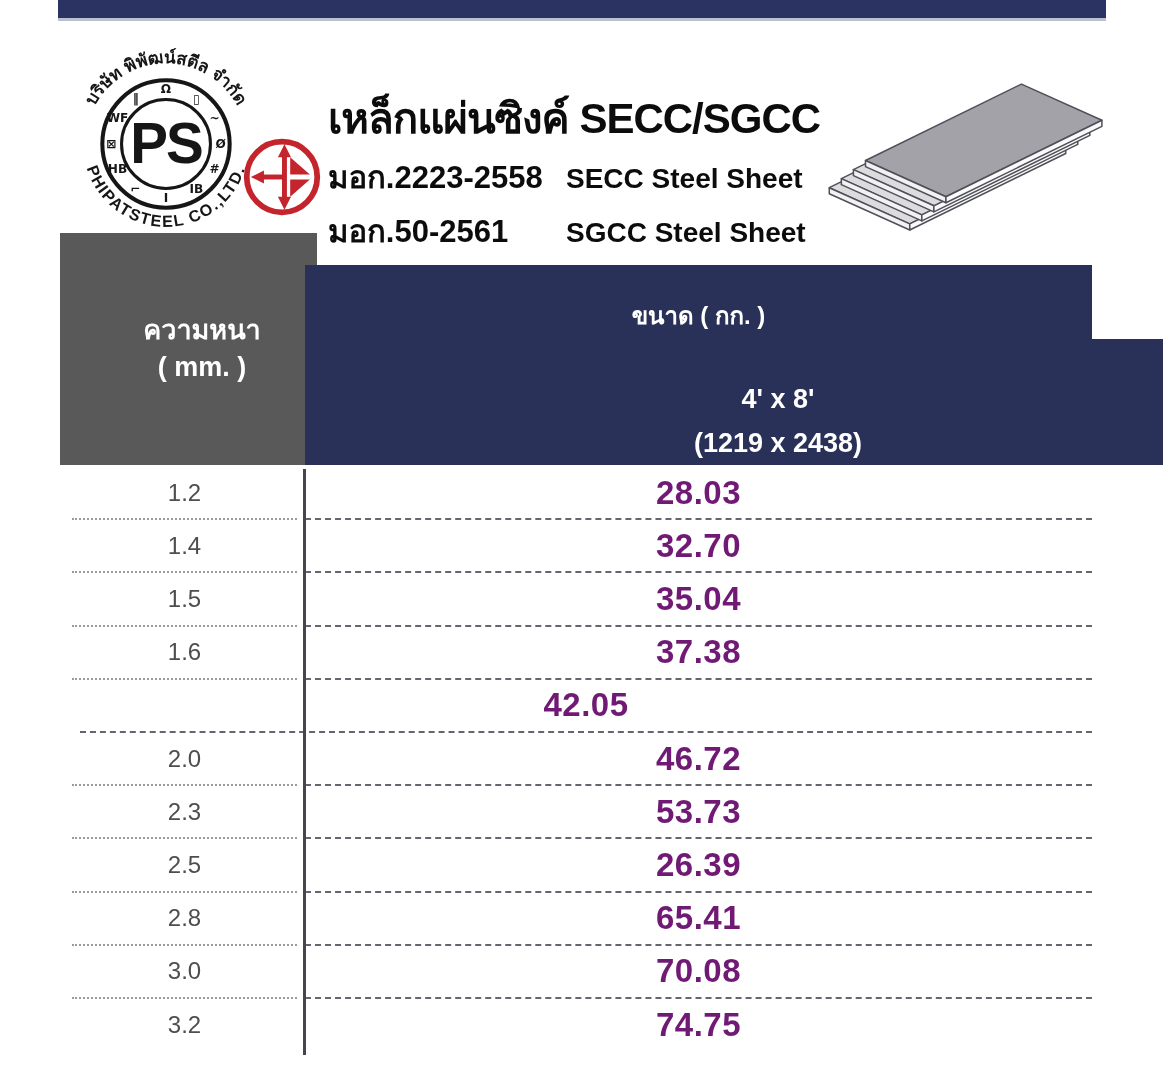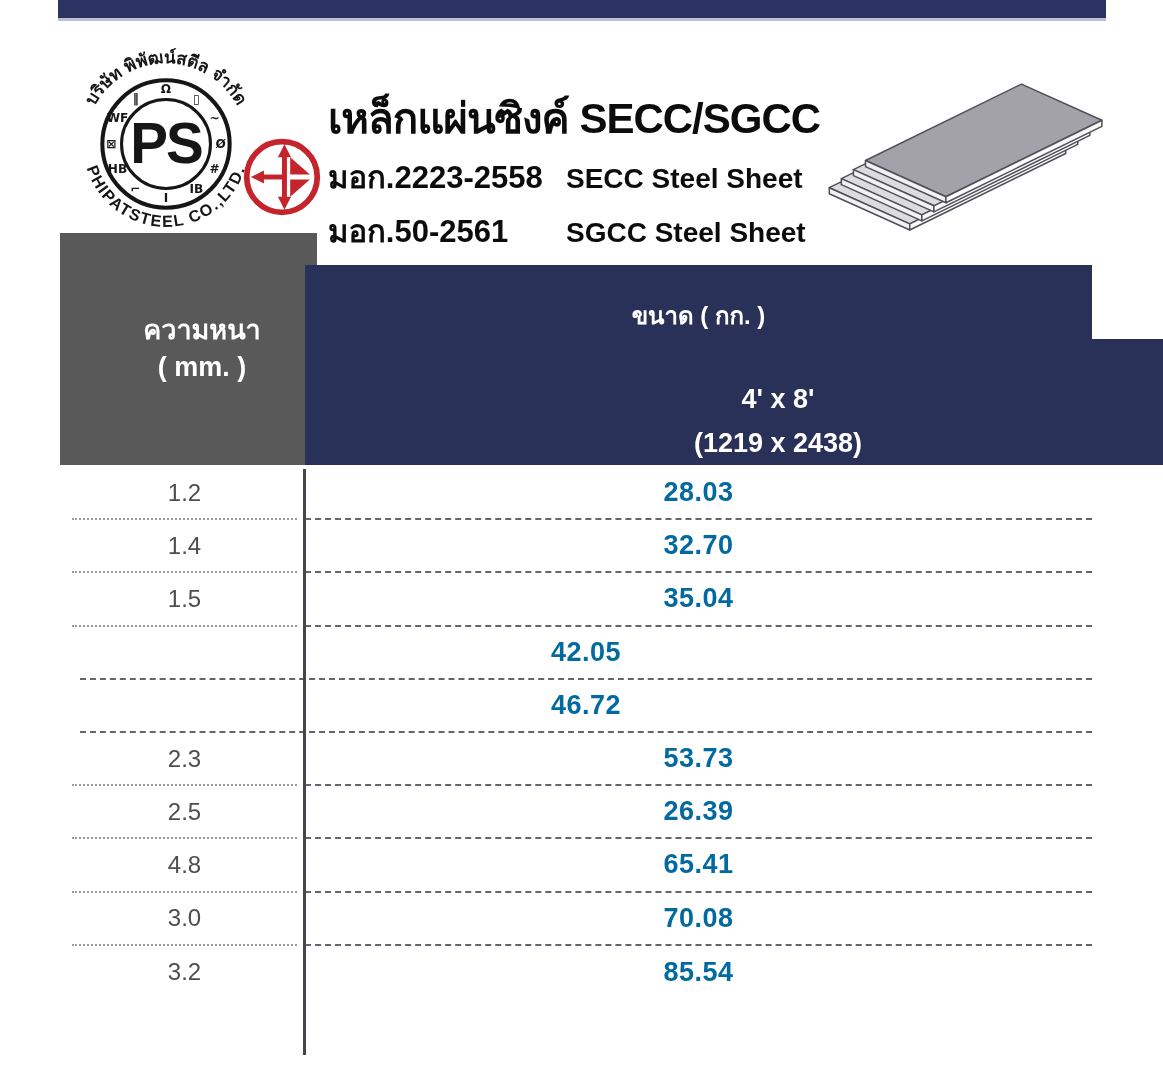--- a/index.html
+++ b/index.html
@@ -57,21 +57,21 @@
   
   .tbody { position: absolute; left: 72px; top: 467px; width: 1020px; text-align: right; }
   .t-row { display: flex; height: 53.2px; align-items: stretch; }
   .cell-thickness {
     width: 225px; display: flex; align-items: center; justify-content: center;
     font-size: 24px; font-weight: 500; color: #4e4e4e;
   }
   .cell-gap { width: 8px; }
   .cell-weight {
     flex: 1; display: flex; align-items: center; justify-content: center;
-    font-size: 27px; font-weight: 600; color: #0369a1; letter-spacing: .5px;
+    font-size: 33px; font-weight: 600; color: #701a75; letter-spacing: .5px;
   }
   .t-row:not(:last-child) .cell-thickness { border-bottom: 2px dotted #9a9a9a; }
   .t-row:not(:last-child) .cell-weight   { border-bottom: 2px dashed #63666f; }
 
   .v-divider {
     position: absolute; left: 303px; top: 469px; width: 2.5px; height: 586px;
     background: #45464c;
   }
 </style>
 </head>
@@ -180,57 +180,63 @@
         <div class="cell-gap"></div>
         <div class="cell-weight">32.70</div>
       </div>
 
       <div class="t-row">
         <div class="cell-thickness">1.5</div>
         <div class="cell-gap"></div>
         <div class="cell-weight">35.04</div>
       </div>
 
+      <div class="t-row">
+        <div class="cell-thickness">1.6</div>
+        <div class="cell-gap"></div>
+        <div class="cell-weight">37.38</div>
+      </div>
 
       <div class="t-row">
         <div class="cell-gap"></div>
         <div class="cell-weight">42.05</div>
       </div>
 
       <div class="t-row">
+        <div class="cell-thickness">2.0</div>
         <div class="cell-gap"></div>
         <div class="cell-weight">46.72</div>
       </div>
 
       <div class="t-row">
         <div class="cell-thickness">2.3</div>
         <div class="cell-gap"></div>
         <div class="cell-weight">53.73</div>
       </div>
 
       <div class="t-row">
         <div class="cell-thickness">2.5</div>
         <div class="cell-gap"></div>
         <div class="cell-weight">26.39</div>
       </div>
 
       <div class="t-row">
-        <div class="cell-thickness">4.8</div>
+        <div class="cell-thickness">2.8</div>
         <div class="cell-gap"></div>
         <div class="cell-weight">65.41</div>
       </div>
 
       <div class="t-row">
         <div class="cell-thickness">3.0</div>
         <div class="cell-gap"></div>
         <div class="cell-weight">70.08</div>
       </div>
 
       <div class="t-row">
         <div class="cell-thickness">3.2</div>
         <div class="cell-gap"></div>
-        <div class="cell-weight">85.54</div>
+        <div class="cell-weight">74.75</div>
       </div>
     </div>
 
   <div class="v-divider"></div>
 
 </div>
 
 </body></html>

